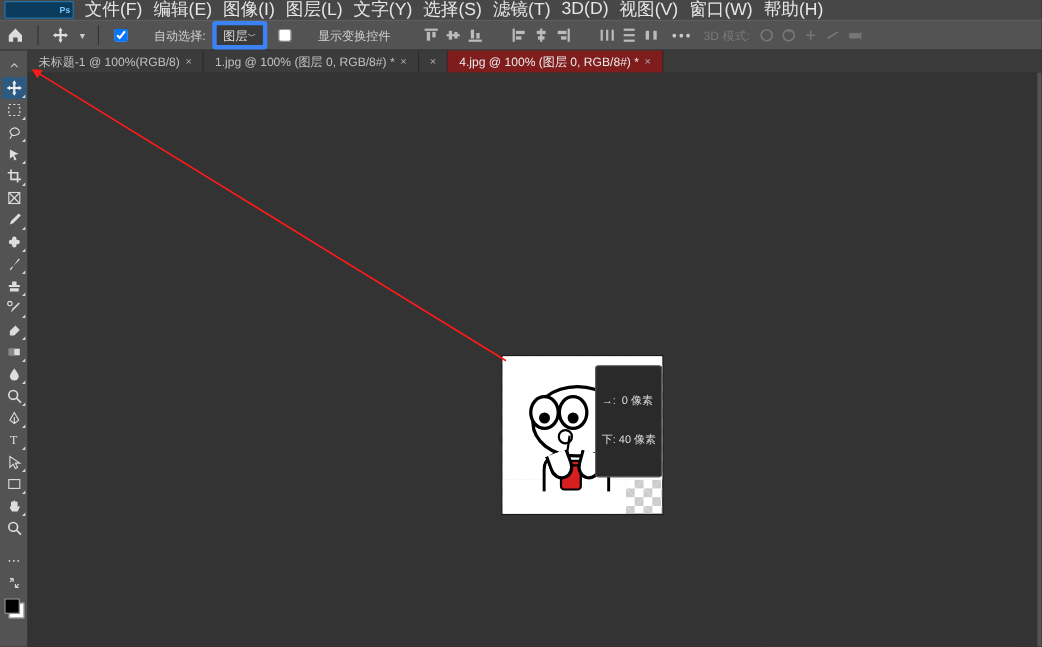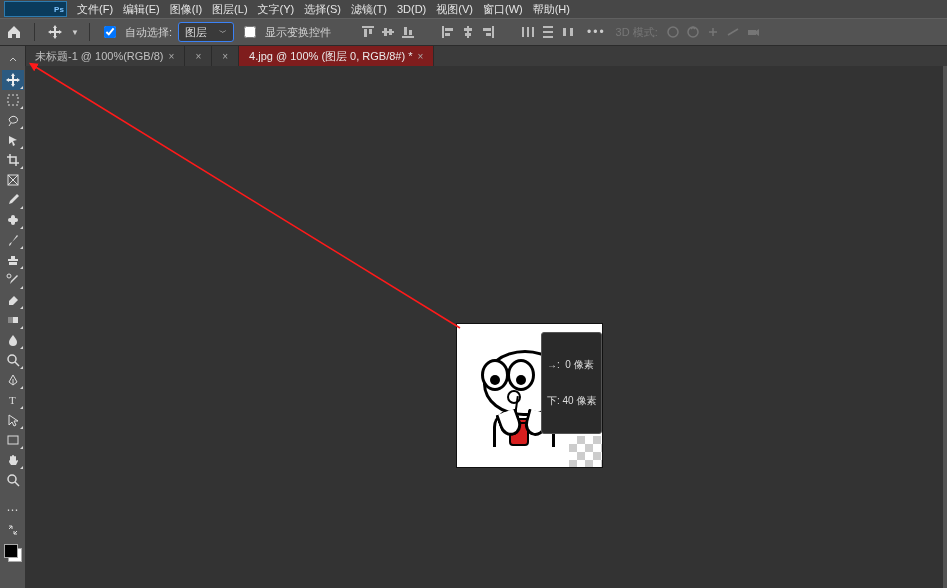--- a/index.html
+++ b/index.html
@@ -33,21 +33,21 @@
     font-size: 8px;
     font-weight: bold;
     display: flex;
     align-items: center;
     justify-content: center;
     border: 1px solid #2c7bb0;
     padding-left: 47px;
   }
   .menu-item {
     color: #e6e6e6;
-    font-size: 11px;
+    font-size: 16px;
     cursor: default;
   }
   
   .optionsbar {
     position: absolute;
     left: 0; top: 18px;
     width: 100%; height: 28px;
     background: #535353;
     border-top: 1px solid #606060;
     border-bottom: 1px solid #2b2b2b;
@@ -60,35 +60,35 @@
   .opt-icon {
     width: 20px; height: 20px;
     display: flex;
     align-items: center;
     justify-content: center;
     color: #d0d0d0;
   }
   .opt-check {
     display: flex;
     align-items: center;
-    gap: 6px;
+    gap: 21px;
     color: #d0d0d0;
   }
   .opt-check input {
     width: 12px; height: 12px;
   }
   .opt-select {
     background: #3a3a3a;
-    border: 1px solid #3b82f6;
+    border: 4px solid #3b82f6;
     border-radius: 3px;
     height: 18px;
     padding: 0 6px;
     display: flex;
     align-items: center;
-    gap: 12px;
+    gap: 0;
     color: #ddd;
   }
   .sep {
     width: 1px; height: 18px;
     background: #333;
     margin: 0 4px;
   }
   .align-grp {
     display: flex;
     gap: 2px;
@@ -491,20 +491,21 @@
       </div>
   </div>
 </div>
 
 <div class="tabbar">
   <div class="tab">
     <span>未标题-1 @ 100%(RGB/8)</span>
     <span class="close">×</span>
   </div>
   <div class="tab">
+    <span>1.jpg @ 100% (图层 0, RGB/8#) *</span>
     <span class="close">×</span>
   </div>
   <div class="tab">
     <span class="close">×</span>
   </div>
   <div class="tab active">
     <span>4.jpg @ 100% (图层 0, RGB/8#) *</span>
     <span class="close">×</span>
   </div>
 </div>

